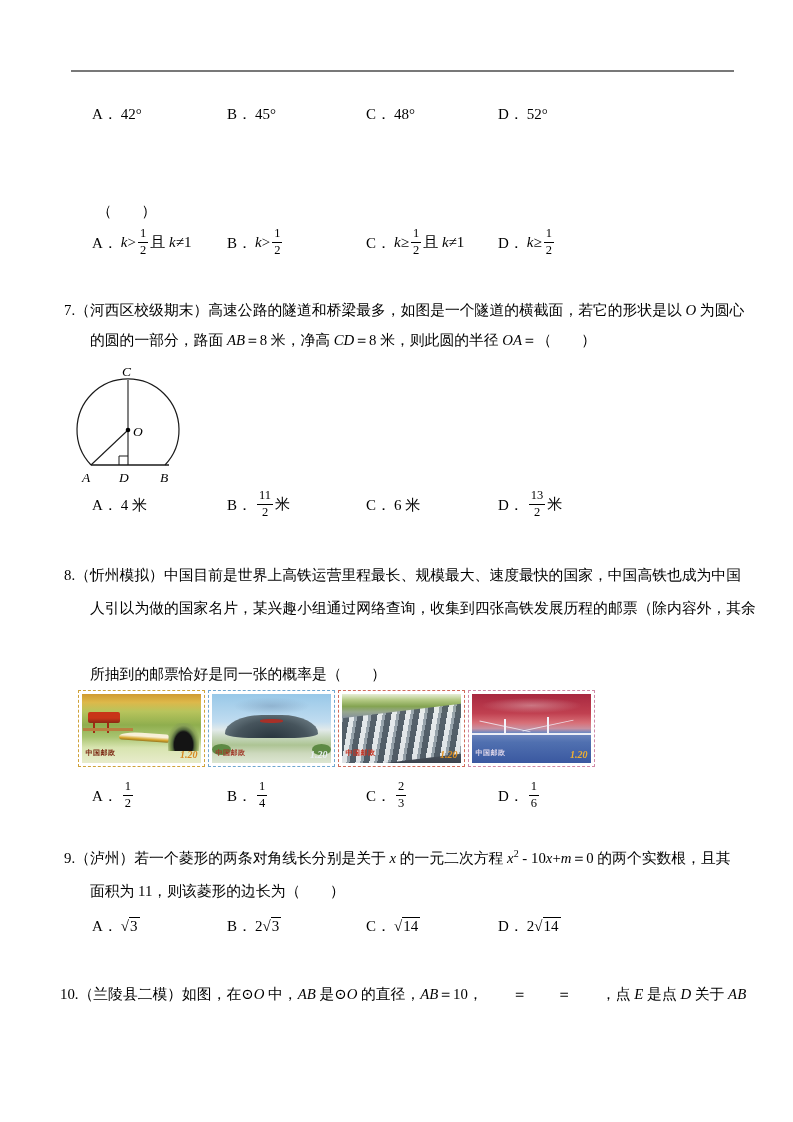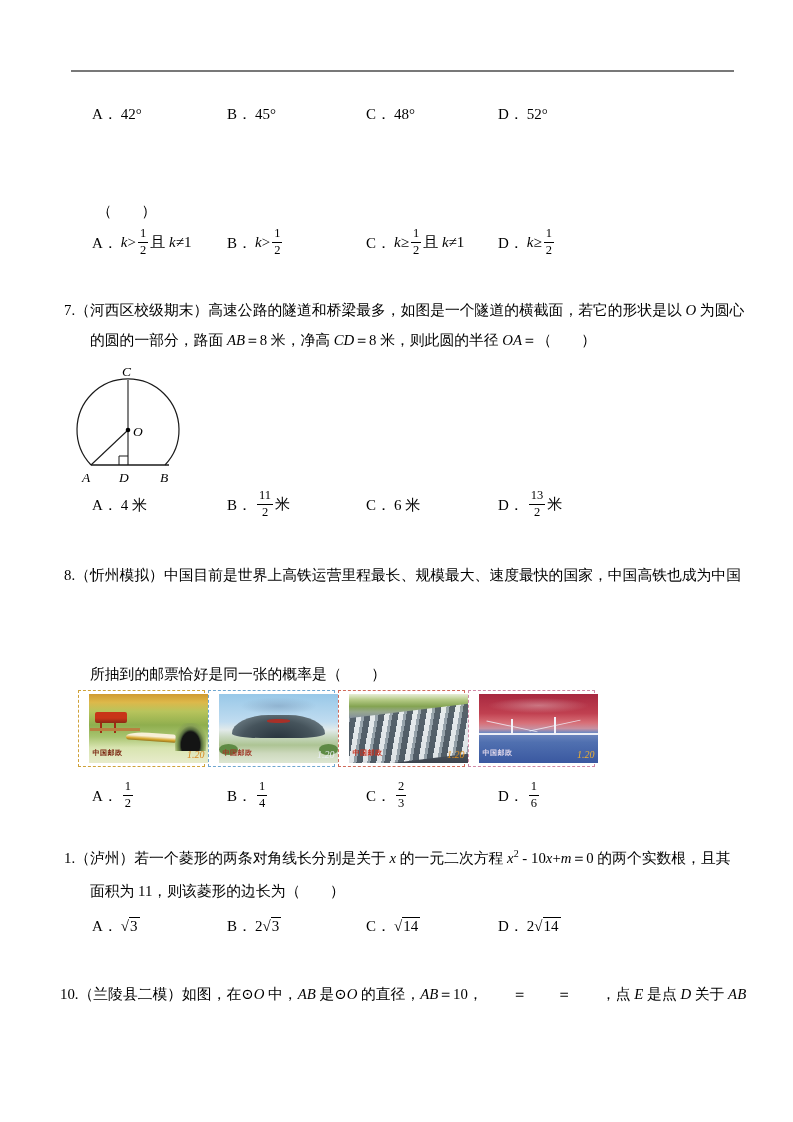--- a/index.html
+++ b/index.html
@@ -26,23 +26,23 @@
   
   .diagram{position:absolute;left:55px;top:352px;}
   .diagram text{font-family:"Liberation Serif",serif;font-style:italic;font-size:13.5px;}
   
   .stamps{position:absolute;left:78px;top:690px;display:flex;gap:3px;}
   .stamp{width:127px;height:77px;background:#fff;position:relative;padding:3px;box-sizing:border-box;}
   .s1{border:1px dashed #cfa23a;}
   .s2{border:1px dashed #6fa6cf;}
   .s3{border:1px dashed #cf6a5a;}
   .s4{border:1px dashed #d089a6;}
-  .stamp-img{position:relative;width:100%;height:100%;overflow:hidden;margin-left:7px;}
+  .stamp-img{position:relative;width:100%;height:100%;overflow:hidden;}
   .stamp-issuer{position:absolute;left:3%;bottom:7%;font-size:7px;font-weight:bold;letter-spacing:.5px;}
-  .stamp-value{position:absolute;right:3%;bottom:4%;font-size:10px;font-style:italic;font-weight:normal;}
+  .stamp-value{position:absolute;right:3%;bottom:4%;font-size:10px;font-style:italic;font-weight:bold;}
   .s1 .stamp-img{background:linear-gradient(180deg,#d09a30 0%,#ddb84a 12%,#b8c45c 25%,#8fae4e 45%,#a8c470 62%,#d8e4b0 78%,#e8eccc 100%);}
   .s1 .stamp-issuer{color:#7a2410;} .s1 .stamp-value{color:#d88820;}
   .crane{position:absolute;left:5%;top:26%;width:27%;height:16%;background:linear-gradient(180deg,#c83418 55%,#8a2a14 100%);border-radius:2px;}
   .crane:after{content:"";position:absolute;left:15%;top:100%;width:8%;height:90%;background:#a02c14;box-shadow:14px 0 #a02c14;}
   .viaduct{position:absolute;left:1%;top:49%;width:42%;height:4%;background:#b88040;}
   .train-s1{position:absolute;left:31%;top:56%;width:42%;height:11%;background:linear-gradient(180deg,#f8f0d8 40%,#d8a830 75%,#9a7820 100%);border-radius:60% 4px 2px 4px/90% 4px 2px 4px;transform:rotate(4deg);}
   .tunnel{position:absolute;right:2%;top:42%;width:26%;height:40%;background:radial-gradient(ellipse at 50% 78%,#141414 42%,#53683c 50%,#87a055 62%,rgba(135,160,85,0) 78%);}
   .s2 .stamp-img{background:linear-gradient(180deg,#98c8e8 0%,#c0dcf0 40%,#e2eaea 52%,#c8d8c0 62%,#adc494 74%,#cdd9bd 86%,#dde6d2 100%);}
   .s2 .stamp-issuer{color:#a03828;} .s2 .stamp-value{color:#e8eef2;}
   .ghost-roof{position:absolute;left:18%;top:4%;width:64%;height:26%;background:radial-gradient(ellipse,#7c9cba 0%,rgba(124,156,186,0) 70%);opacity:.55;}
@@ -139,20 +139,21 @@
         <span class="opt-label">C．</span>
         <span class="opt-body"><span>6 米</span></span>
       </span>
       <span class="opt-cell col3">
         <span class="opt-label">D．</span>
         <span class="opt-body"><span class="frac"><span class="fnum">13</span><span class="fden">2</span></span><span>米</span></span>
       </span>
     </div>
 
   <div class="text-line" style="left:64px;top:566px">8.（忻州模拟）中国目前是世界上高铁运营里程最长、规模最大、速度最快的国家，中国高铁也成为中国</div>
+  <div class="text-line" style="left:90px;top:599px">人引以为做的国家名片，某兴趣小组通过网络查询，收集到四张高铁发展历程的邮票（除内容外，其余</div>
   <div class="text-line" style="left:90px;top:665px">所抽到的邮票恰好是同一张的概率是（　　）</div>
 
   <div class="stamps">
     <div class="stamp s1">
       <div class="stamp-img">
         <div class="crane"></div>
         <div class="viaduct"></div>
         <div class="train-s1"></div>
         <div class="tunnel"></div>
         <span class="stamp-issuer">中国邮政</span>
@@ -202,21 +203,21 @@
       <span class="opt-cell col2">
         <span class="opt-label">C．</span>
         <span class="opt-body"><span class="frac"><span class="fnum">2</span><span class="fden">3</span></span></span>
       </span>
       <span class="opt-cell col3">
         <span class="opt-label">D．</span>
         <span class="opt-body"><span class="frac"><span class="fnum">1</span><span class="fden">6</span></span></span>
       </span>
     </div>
 
-  <div class="text-line" style="left:64px;top:849px"><span>1.（泸州）若一个菱形的两条对角线长分别是关于 </span><span class="mi">x</span><span> 的一元二次方程 </span><span class="mi">x</span><sup>2</sup><span> - 10</span><span class="mi">x</span><span>+</span><span class="mi">m</span><span>＝0 的两个实数根，且其</span></div>
+  <div class="text-line" style="left:64px;top:849px"><span>9.（泸州）若一个菱形的两条对角线长分别是关于 </span><span class="mi">x</span><span> 的一元二次方程 </span><span class="mi">x</span><sup>2</sup><span> - 10</span><span class="mi">x</span><span>+</span><span class="mi">m</span><span>＝0 的两个实数根，且其</span></div>
   <div class="text-line" style="left:90px;top:882px">面积为 11，则该菱形的边长为（　　）</div>
   <div class="opt-row" style="top:909px">
       <span class="opt-cell col0">
         <span class="opt-label">A．</span>
         <span class="opt-body"><span class="sqrt">√<span class="sqb">3</span></span></span>
       </span>
       <span class="opt-cell col1">
         <span class="opt-label">B．</span>
         <span class="opt-body"><span>2</span><span class="sqrt">√<span class="sqb">3</span></span></span>
       </span>

